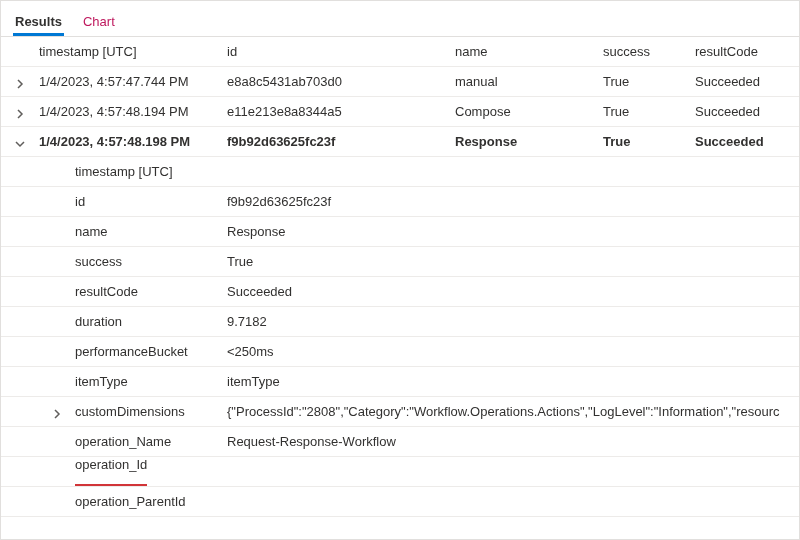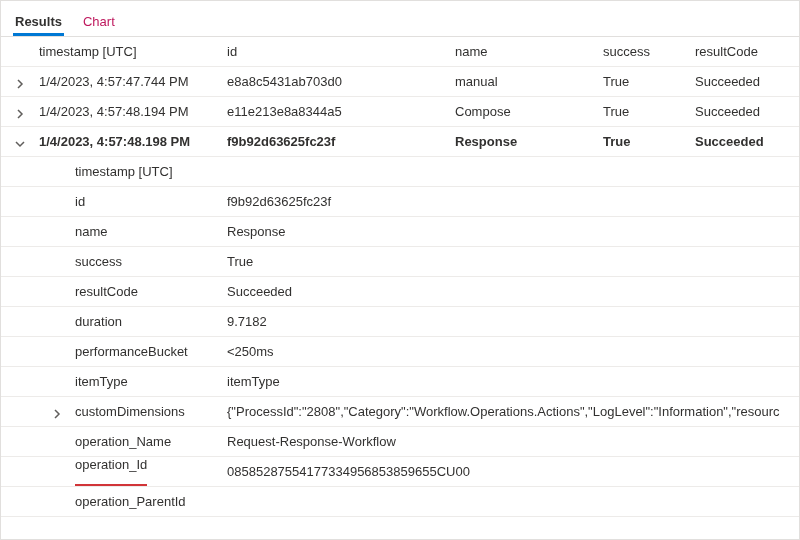--- a/index.html
+++ b/index.html
@@ -180,21 +180,20 @@
       <div class="detail-row">
         <div class="detail-indent"></div>
         <div class="detail-sub"></div>
         <div class="detail-key"><span>operation_Name</span></div>
         <div class="detail-val">Request-Response-Workflow</div>
       </div>
       <div class="detail-row">
         <div class="detail-indent"></div>
         <div class="detail-sub"></div>
         <div class="detail-key"><span class="underline-red">operation_Id</span></div>
-        <div class="detail-val">08585287554177334956853859655CU00</div>
       </div>
       <div class="detail-row">
         <div class="detail-indent"></div>
         <div class="detail-sub"></div>
         <div class="detail-key"><span>operation_ParentId</span></div>
       </div>
     </div>
   </div>
 
 </body></html>

